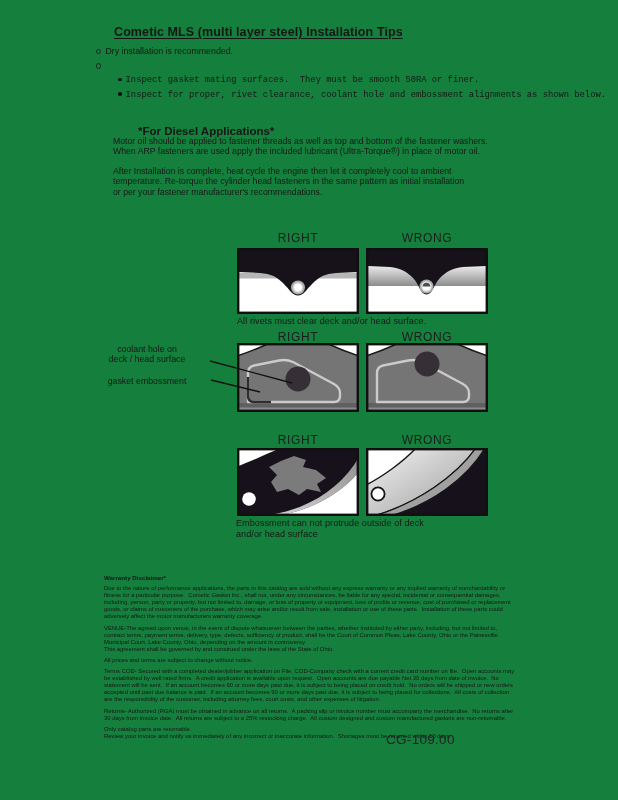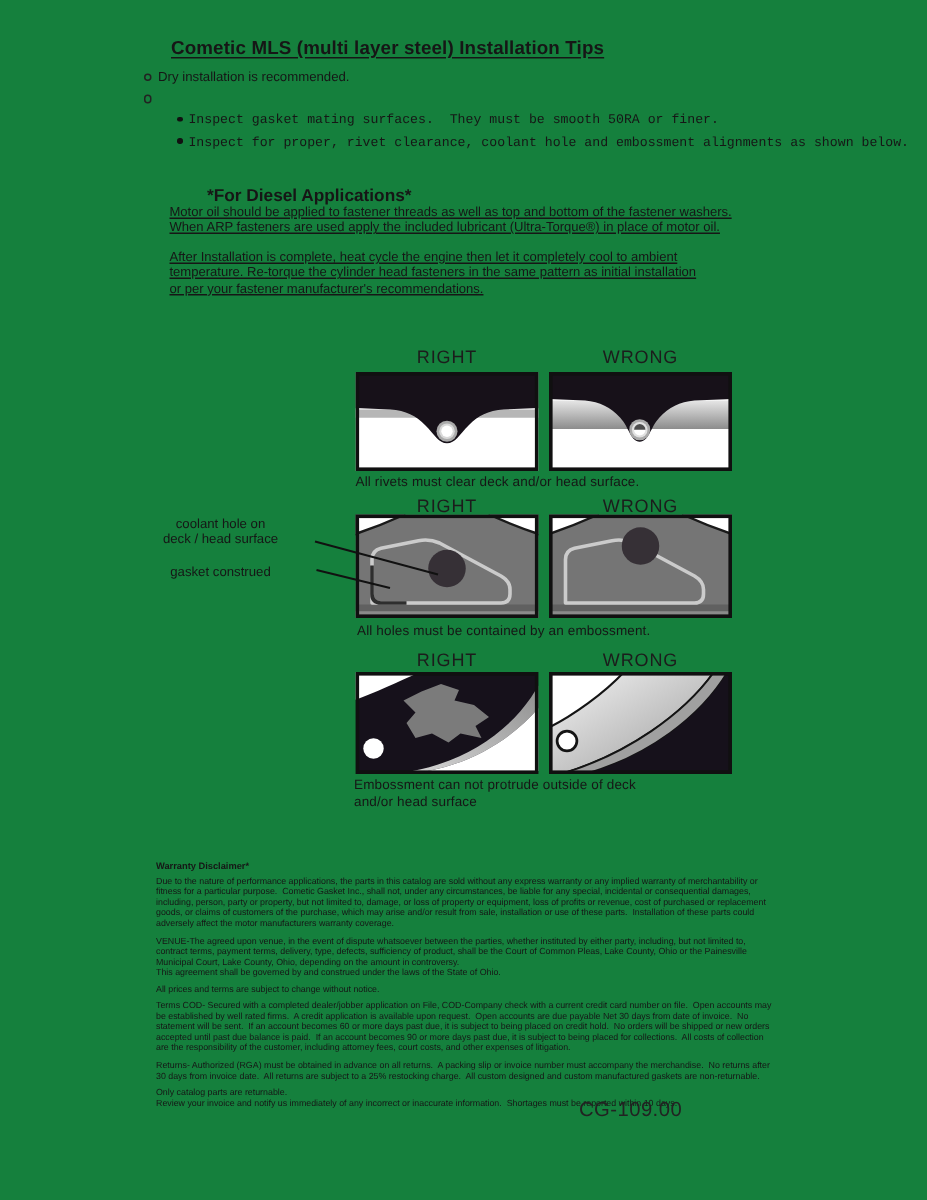--- a/index.html
+++ b/index.html
@@ -12,21 +12,21 @@
   .bullets{position:absolute;left:96px;top:44px;font-size:8.8px;}
   .b-row{display:flex;align-items:flex-start;height:14.5px;line-height:14.5px;}
   .b-dot{width:3.4px;height:3.4px;border:1px solid #222;border-radius:50%;
          margin:4.8px 4px 0 0;flex:none;}
   .sb-row{display:flex;align-items:flex-start;height:14.5px;line-height:14.5px;margin-left:22px;font-family:Liberation Mono, monospace;}
   .sb-dot{width:3.6px;height:3.6px;background:#111;border-radius:50%;
           margin:4.8px 4px 0 0;flex:none;}
   .b-text{white-space:pre;}
 
   .diesel-h{position:absolute;left:113px;top:125px;font-size:11.5px;font-weight:700;margin-left:25px;}
-  .para{position:absolute;left:113px;font-size:8.7px;line-height:10.3px;white-space:pre;text-decoration:underline;}
+  .para{position:absolute;left:113px;font-size:8.7px;line-height:10.3px;white-space:pre;}
   #p1{top:136px}
   #p2{top:166px}
   #note{top:206px}
 
   .fig-label{position:absolute;width:122px;text-align:center;font-size:12px;
              letter-spacing:.6px;color:#1c1c1c;}
   #l1r{left:237px;top:231px}#l1w{left:366px;top:231px}
   #l2r{left:237px;top:330px}#l2w{left:366px;top:330px}
   #l3r{left:237px;top:433px}#l3w{left:366px;top:433px}
 
@@ -123,21 +123,21 @@
   </div>
   <div class="fig-cap" id="c1">All rivets must clear deck and/or head surface.</div>
 
   <div class="fig-label" id="l2r">RIGHT</div>
   <div class="fig-label" id="l2w">WRONG</div>
 
   <div class="ann" id="ann1">
     <div>coolant hole on</div>
     <div>deck / head surface</div>
   </div>
-  <div class="ann" id="ann2">gasket construed</div>
+  <div class="ann" id="ann2">gasket embossment</div>
   <svg id="leaders" viewBox="0 0 170 48">
     <line x1="5" y1="9" x2="87" y2="31" stroke="#111" stroke-width="1.3"></line>
     <line x1="6" y1="28" x2="55" y2="40" stroke="#111" stroke-width="1.3"></line>
   </svg>
 
   <div class="box" id="f2r">
     <svg viewBox="0 0 122 69">
       <rect width="122" height="69" fill="#757575"></rect>
       <rect y="60" width="122" height="9" fill="#606060"></rect>
       <rect y="64.5" width="122" height="4.5" fill="#8a8a8a"></rect>
@@ -154,21 +154,20 @@
       <rect width="122" height="69" fill="#757575"></rect>
       <rect y="60" width="122" height="9" fill="#606060"></rect>
       <rect y="64.5" width="122" height="4.5" fill="#8a8a8a"></rect>
       <path d="M0,0 H33 C22,5 9,10 0,13 Z" fill="#ffffff" stroke="#1a1a1a" stroke-width="1.6"></path>
       <path d="M122,0 H89 C100,5 113,10 122,13 Z" fill="#ffffff" stroke="#1a1a1a" stroke-width="1.6"></path>
       <path d="M11,59 V30 Q11,24 17,22.5 L42,17.5 Q49,16 56,19 L97,41 Q103,44.5 103,50 V53 Q103,59 97,59 Z" fill="none" stroke="#cbcbcb" stroke-width="2.4" stroke-linejoin="round"></path>
       <circle cx="61" cy="21" r="12.5" fill="#363036"></circle>
       <rect x="1.2" y="1.2" width="119.6" height="66.6" fill="none" stroke="#101010" stroke-width="2.4"></rect>
     </svg>
   </div>
-  <div class="fig-cap" id="c2">All holes must be contained by an embossment.</div>
 
   <div class="fig-label" id="l3r">RIGHT</div>
   <div class="fig-label" id="l3w">WRONG</div>
 
   <div class="box" id="f3r">
     <svg viewBox="0 0 122 68">
       <defs>
         <linearGradient id="g3r" x1="0" y1="1" x2="1" y2="0">
           <stop offset="0" stop-color="#d4d4d4"></stop>
             <stop offset="1" stop-color="#8f8f8f"></stop>

